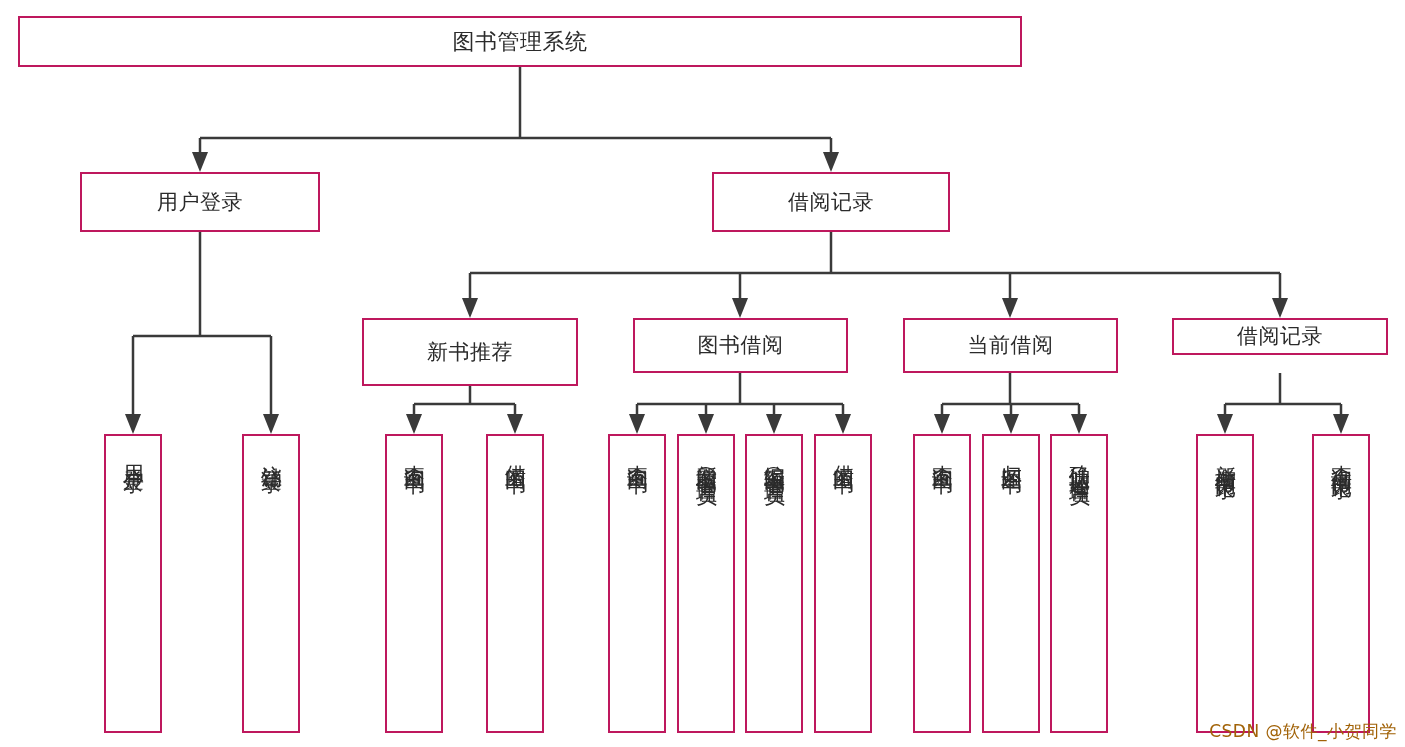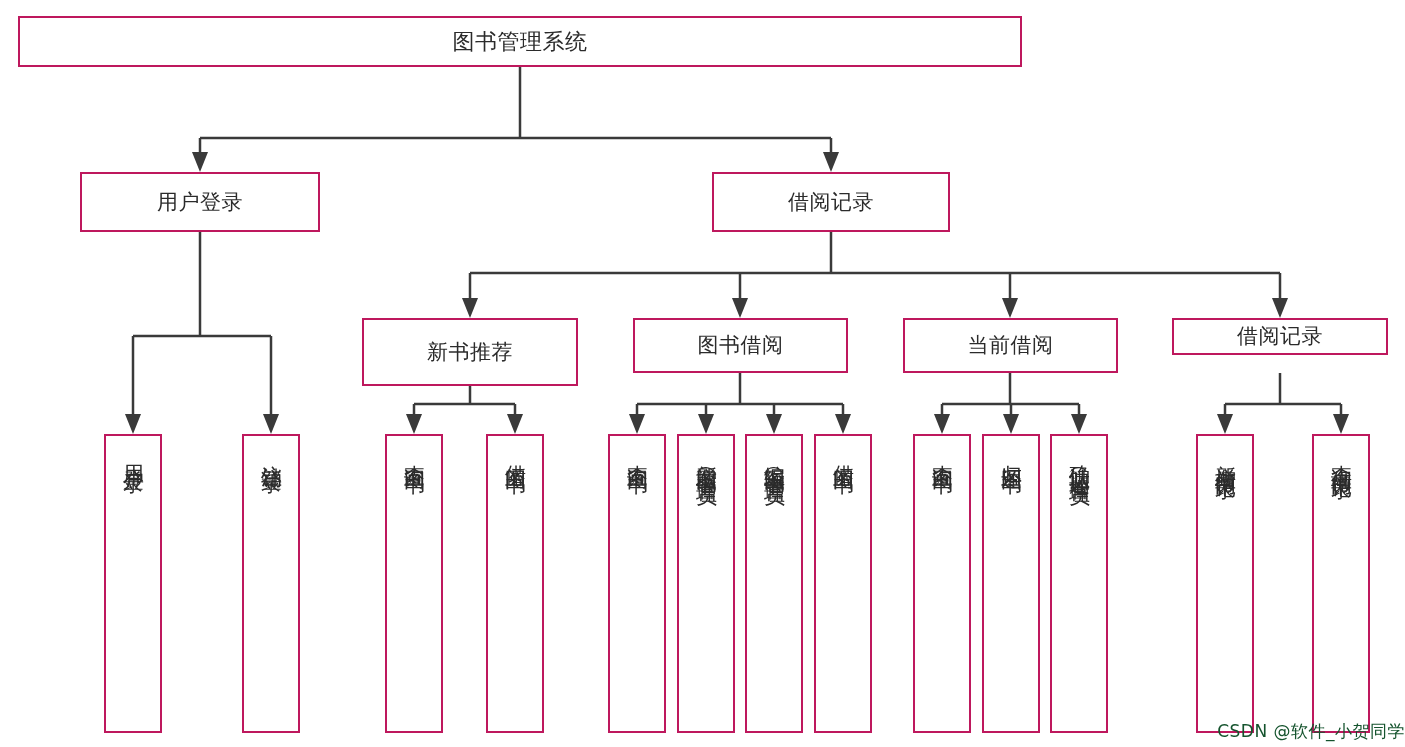--- a/index.html
+++ b/index.html
@@ -55,24 +55,24 @@
   }
   .node.vert .label {
     writing-mode: vertical-rl;
     text-orientation: upright;
     font-size: 21px;
     letter-spacing: 3px;
     line-height: 1;
   }
   #watermark {
     position: absolute;
-    right: 0;
+    right: 8px;
     bottom: 4px;
     font-size: 17px;
-    color: #14532d;
+    color: #a16207;
     letter-spacing: 0.5px;
     z-index: 5;
     white-space: nowrap;
   }
 </style>
 </head>
 <body>
 
 <div id="canvas">
 

